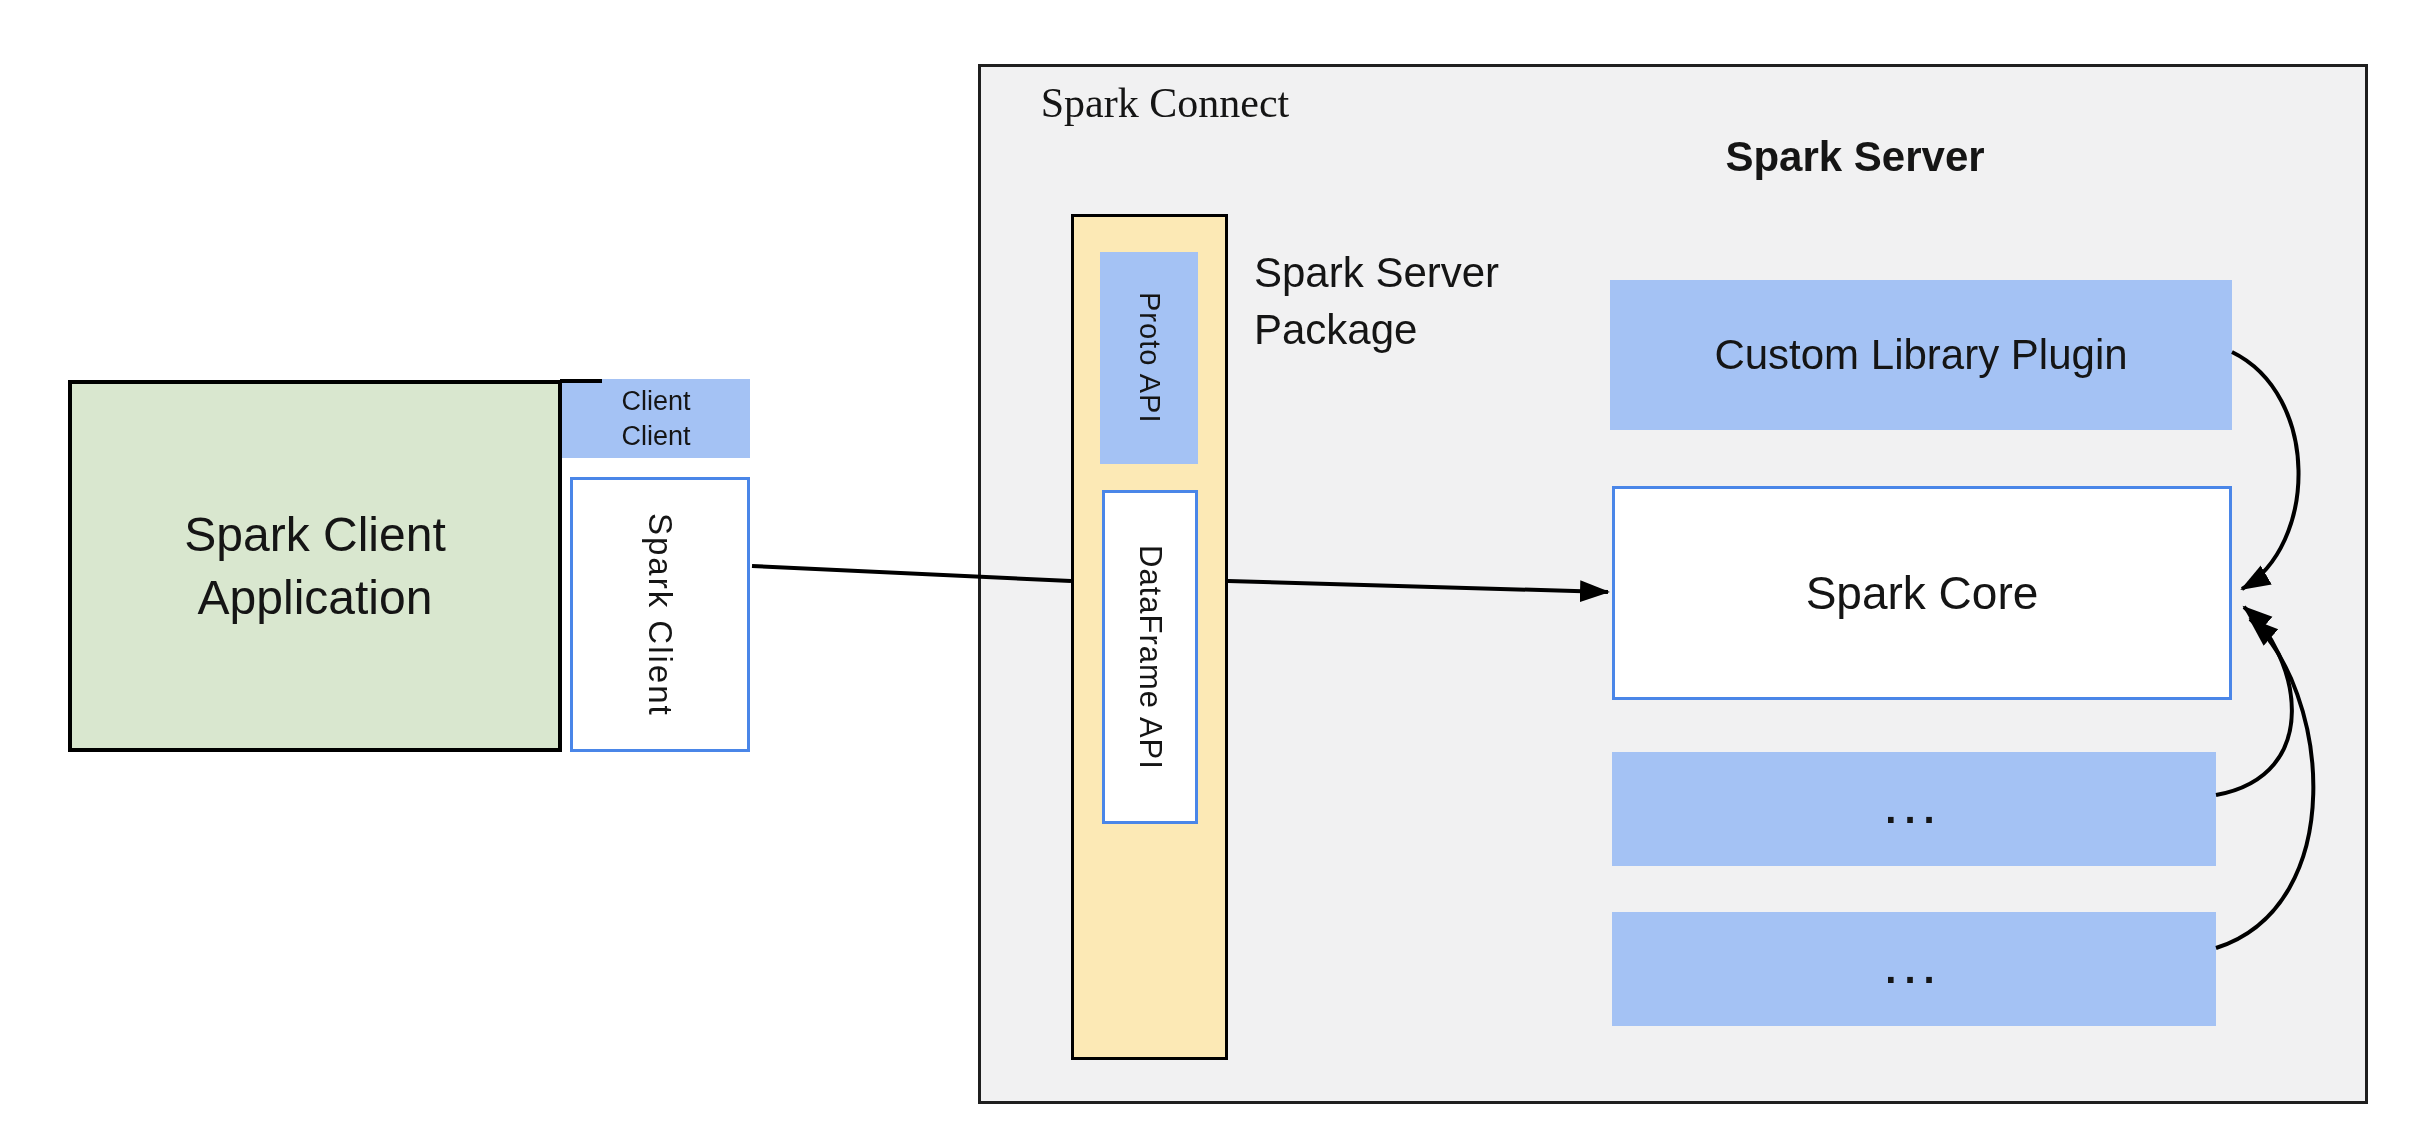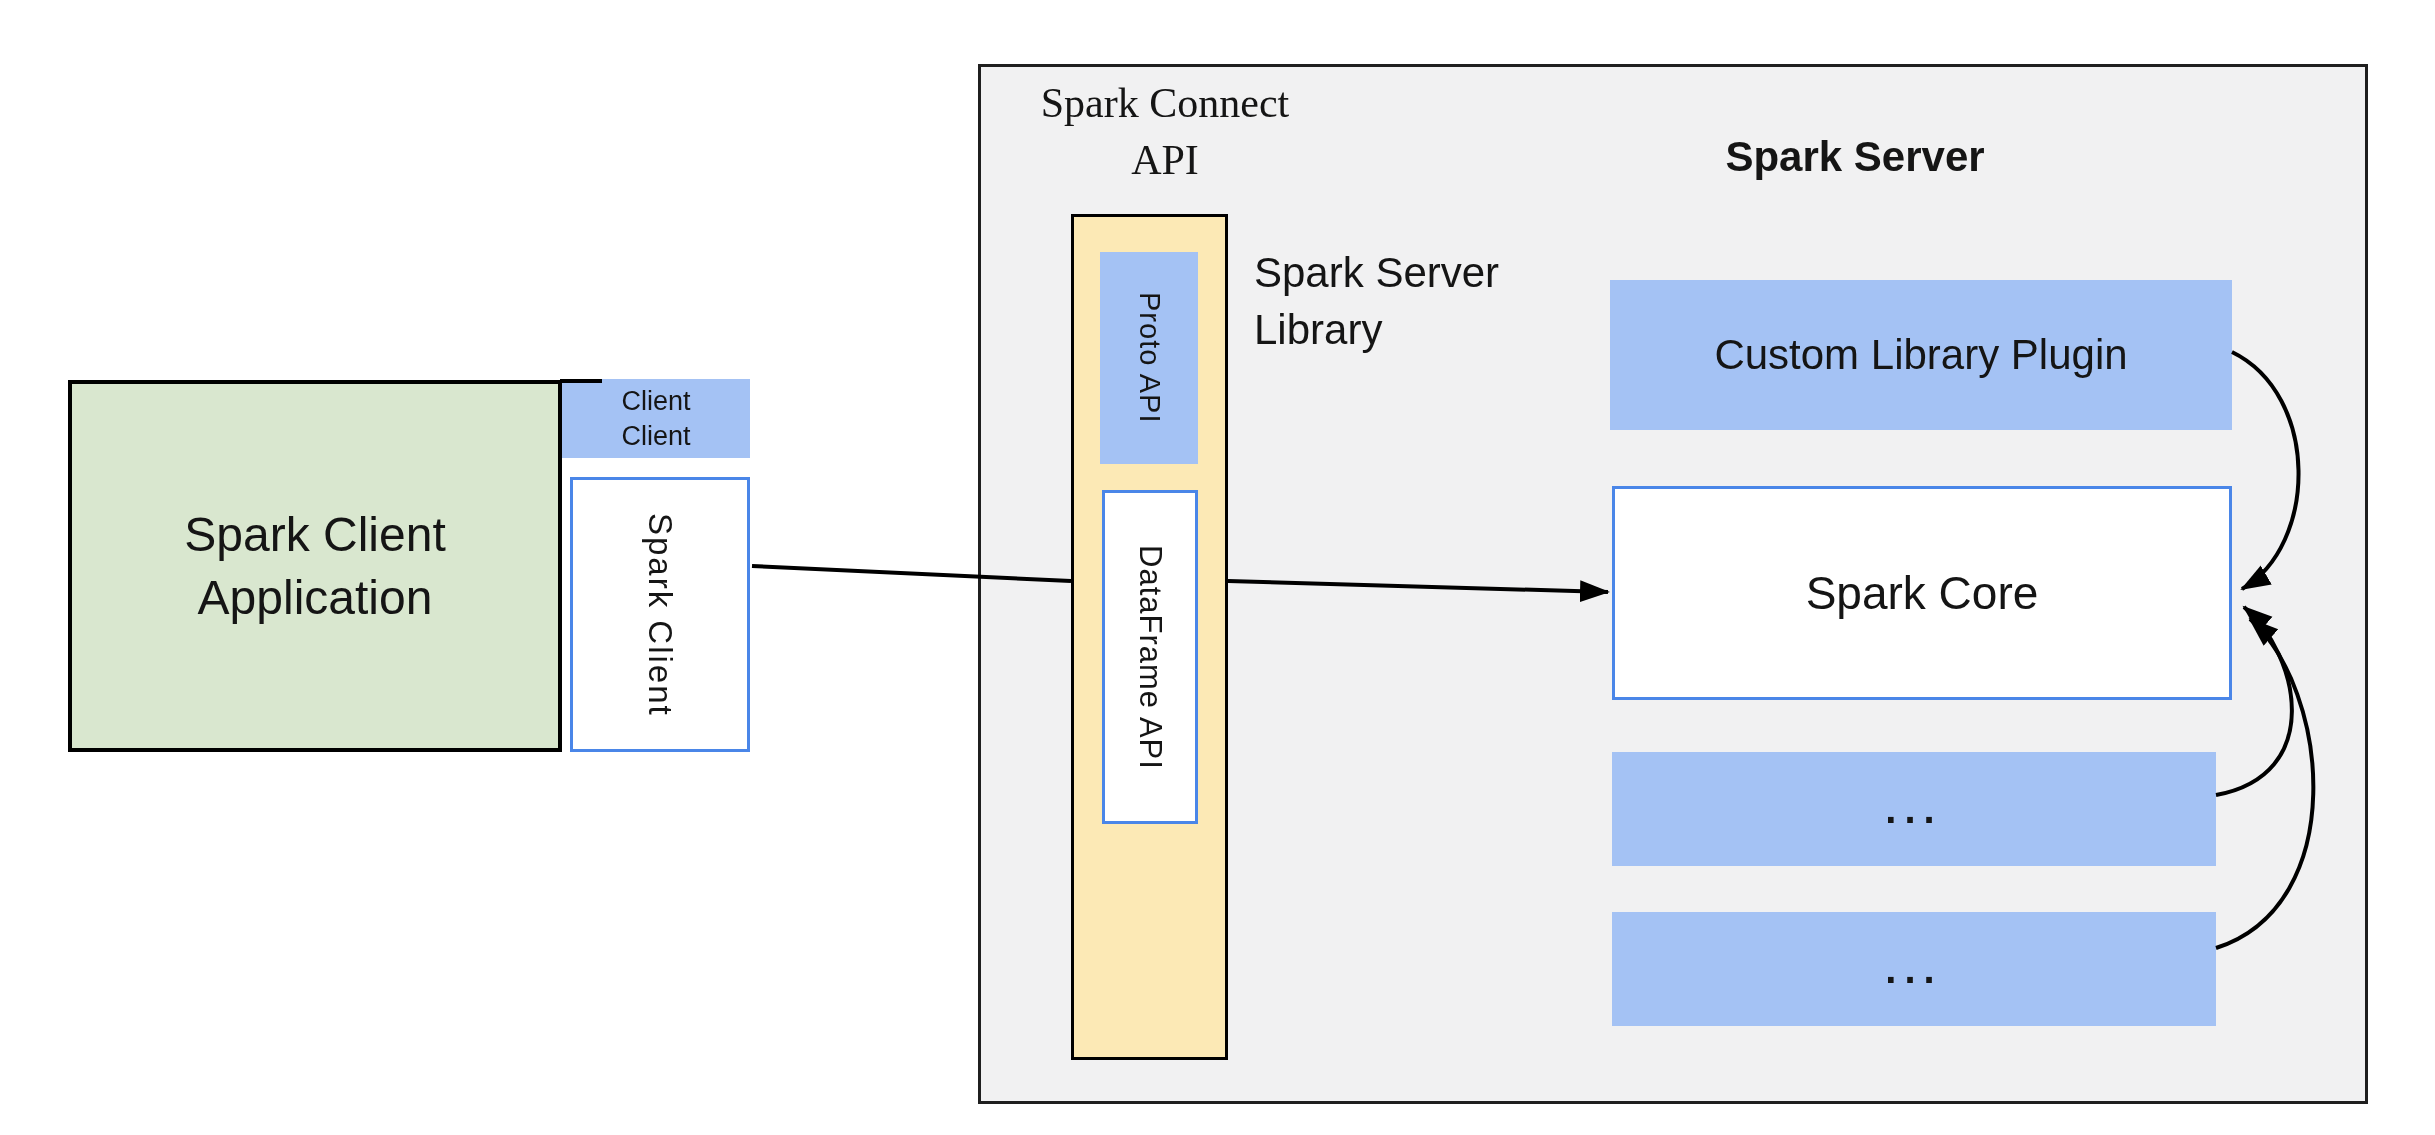--- a/index.html
+++ b/index.html
@@ -50,34 +50,33 @@
 </style>
 </head>
 <body>
 
 <div class="canvas">
 
   <div class="abs server-panel"></div>
 
   <div class="abs connect-api-label">
     <div>Spark Connect</div>
-    <div>API</div>
   </div>
 
   <div class="abs server-title">Spark Server</div>
 
   <div class="abs yellow-box"></div>
 
   <div class="abs flexc proto-box">
     <span class="vtext">Proto API</span>
   </div>
 
   <div class="abs library-label">
     <div>Spark Server</div>
-    <div>Library</div>
+    <div>Package</div>
   </div>
 
   <div class="abs flexc dataframe-box">
     <span class="vtext">DataFrame API</span>
   </div>
 
   <div class="abs flexc plugin-box">
     <span class="ttl">Custom Library Plugin</span>
   </div>
 

